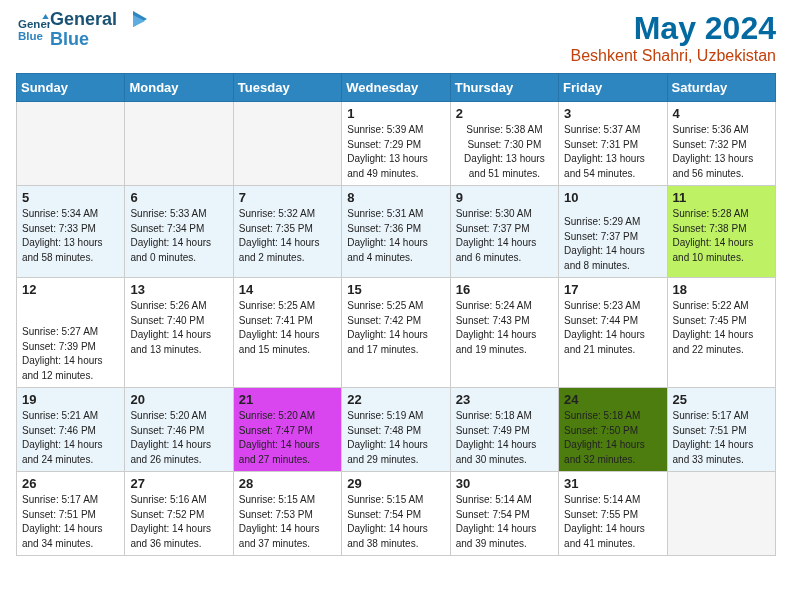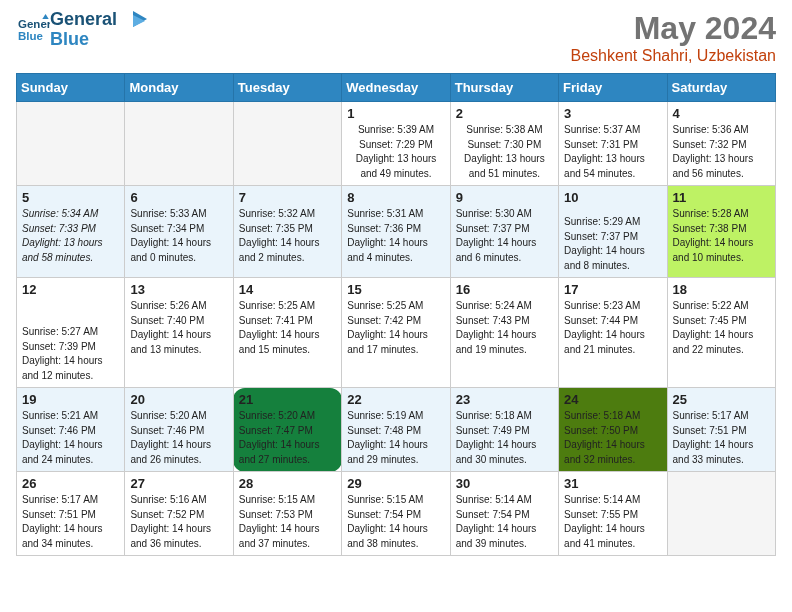--- a/index.html
+++ b/index.html
@@ -29,21 +29,21 @@
       width: 32px;
       height: 32px;
       margin-left: 2px;
     }
     .title-area {
       text-align: right;
     }
     .month-year {
       font-size: 32px;
       font-weight: bold;
-      color: #737373;
+      color: #0369a1;
     }
     .location {
       font-size: 16px;
       color: #c2410c;
       font-weight: normal;
     }
     .calendar {
       width: 100%;
       border-collapse: collapse;
       table-layout: fixed;
@@ -125,21 +125,21 @@
           <th>Saturday</th>
         </tr>
     </thead>
     <tbody id="calendar-body">
     <tr>
           <td class="empty"></td>
           <td class="empty"></td>
           <td class="empty"></td>
           <td>
             <span class="day-num">1</span>
-            <div class="day-info" style="white-space: pre-line; text-align: center;">Sunrise: 5:39 AM
+            <div class="day-info" style="white-space: pre-line;">Sunrise: 5:39 AM
 Sunset: 7:29 PM
 Daylight: 13 hours
 and 49 minutes.</div>
           </td>
           <td>
             <span class="day-num">2</span>
             <div class="day-info" style="white-space: pre-line; text-align: center;">Sunrise: 5:38 AM
 Sunset: 7:30 PM
 Daylight: 13 hours
 and 51 minutes.</div>
@@ -155,21 +155,21 @@
             <span class="day-num">4</span>
             <div class="day-info" style="white-space: pre-line;">Sunrise: 5:36 AM
 Sunset: 7:32 PM
 Daylight: 13 hours
 and 56 minutes.</div>
           </td>
         </tr>
         <tr style="background: rgb(234, 244, 251);">
           <td style="background: rgb(234, 244, 251);">
             <span class="day-num">5</span>
-            <div class="day-info" style="white-space: pre-line; font-style: italic;">Sunrise: 5:34 AM
+            <div class="day-info" style="white-space: pre-line;">Sunrise: 5:34 AM
 Sunset: 7:33 PM
 Daylight: 13 hours
 and 58 minutes.</div>
           </td>
           <td style="background: rgb(234, 244, 251);">
             <span class="day-num">6</span>
             <div class="day-info" style="white-space: pre-line;">Sunrise: 5:33 AM
 Sunset: 7:34 PM
 Daylight: 14 hours
 and 0 minutes.</div>
@@ -269,21 +269,21 @@
 Daylight: 14 hours
 and 24 minutes.</div>
           </td>
           <td style="background: rgb(234, 244, 251);">
             <span class="day-num">20</span>
             <div class="day-info" style="white-space: pre-line;">Sunrise: 5:20 AM
 Sunset: 7:46 PM
 Daylight: 14 hours
 and 26 minutes.</div>
           </td>
-          <td style="background: #15803d; border-radius: 12px;">
+          <td style="background: #d946ef;">
             <span class="day-num">21</span>
             <div class="day-info" style="white-space: pre-line;">Sunrise: 5:20 AM
 Sunset: 7:47 PM
 Daylight: 14 hours
 and 27 minutes.</div>
           </td>
           <td style="background: rgb(234, 244, 251);">
             <span class="day-num">22</span>
             <div class="day-info" style="white-space: pre-line;">Sunrise: 5:19 AM
 Sunset: 7:48 PM

